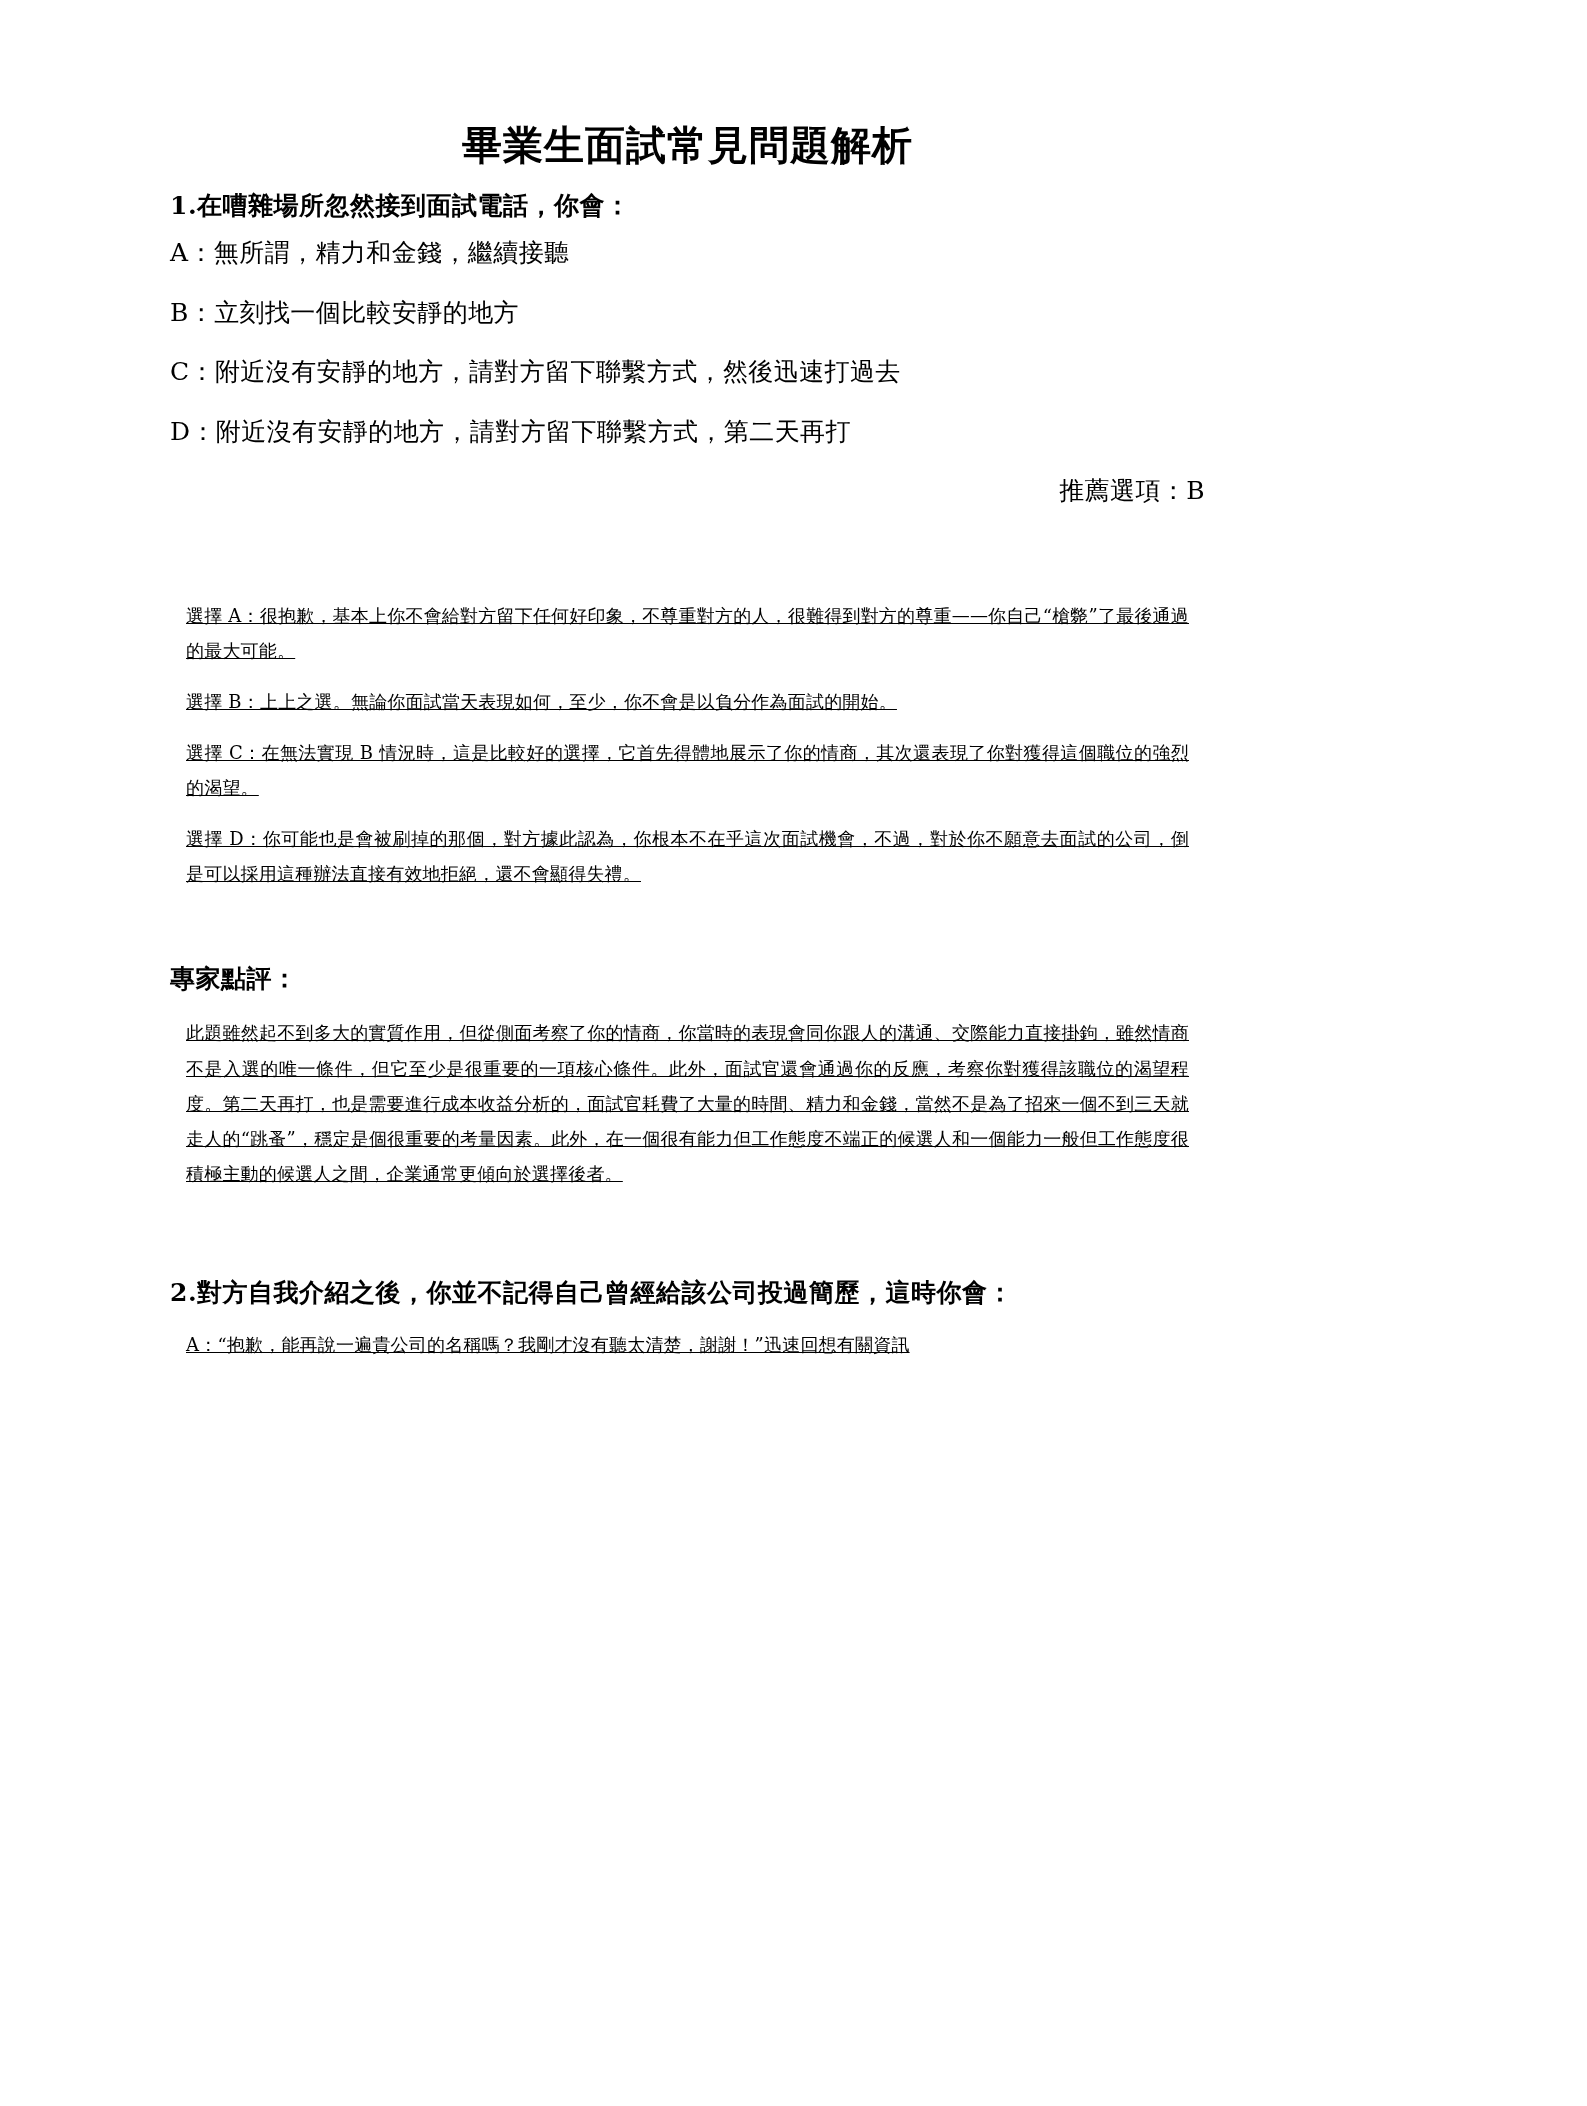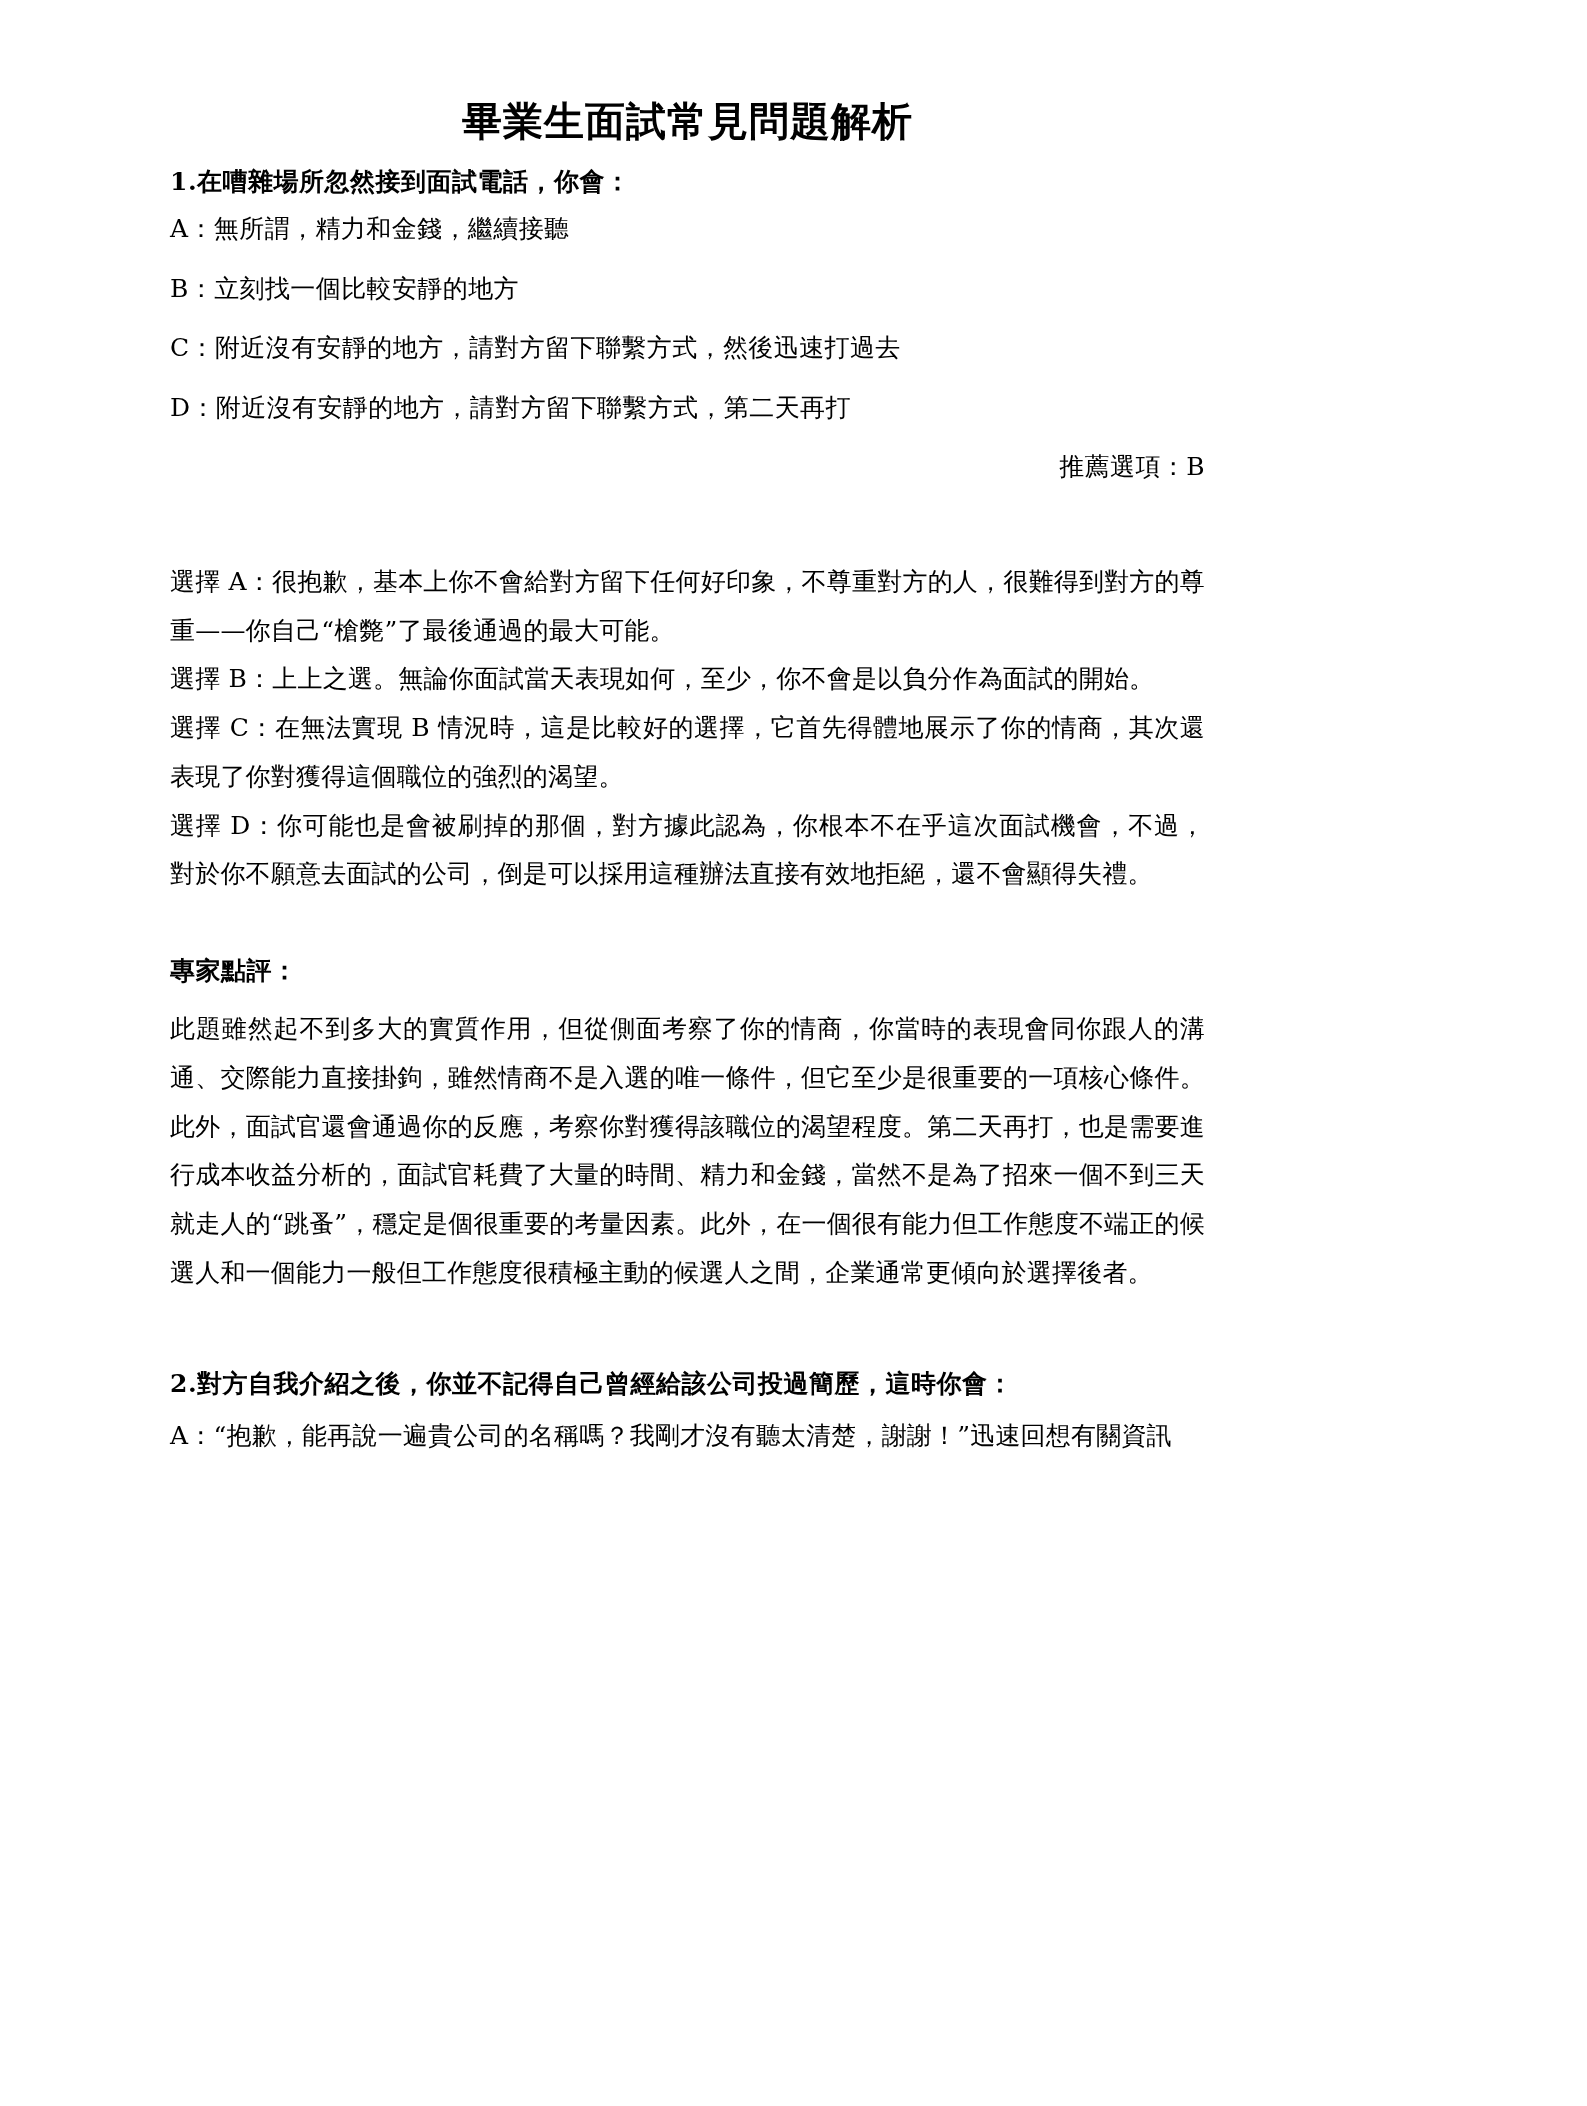--- a/index.html
+++ b/index.html
@@ -10,21 +10,21 @@
   body {
     font-family: "DejaVu Serif", "Liberation Serif", serif;
     color: #000000;
   }
   .page {
     position: relative;
     width: 1375px;
     height: 2106px;
     background: #ffffff;
     box-sizing: border-box;
-    padding: 96px 170px 0 170px;
+    padding: 120px 170px 0 170px;
     overflow: hidden;
   }
   .doc-title {
     font-size: 40px;
     font-weight: bold;
     text-align: center;
     line-height: 1.25;
     margin: 0 0 18px 0;
     letter-spacing: 1px;
   }
@@ -44,27 +44,28 @@
   }
   .recommend-line {
     font-size: 25px;
     font-weight: normal;
     line-height: 1.5;
     margin: 0 0 10px 0;
     letter-spacing: 0.4px;
     text-align: right;
   }
   .para {
-    font-size: 25px;
+    font-size: 18px;
     font-weight: normal;
     line-height: 1.95;
-    margin: 0;
+    margin: 16px;
     text-align: justify;
     text-justify: inter-ideograph;
     letter-spacing: 0.2px;
+    text-decoration: underline;
   }
   .section-heading {
     font-size: 25px;
     font-weight: bold;
     line-height: 1.6;
     margin: 0 0 14px 0;
     letter-spacing: 0.5px;
   }
   .spacer-lg { height: 52px; }
   .spacer-xl { height: 62px; }

